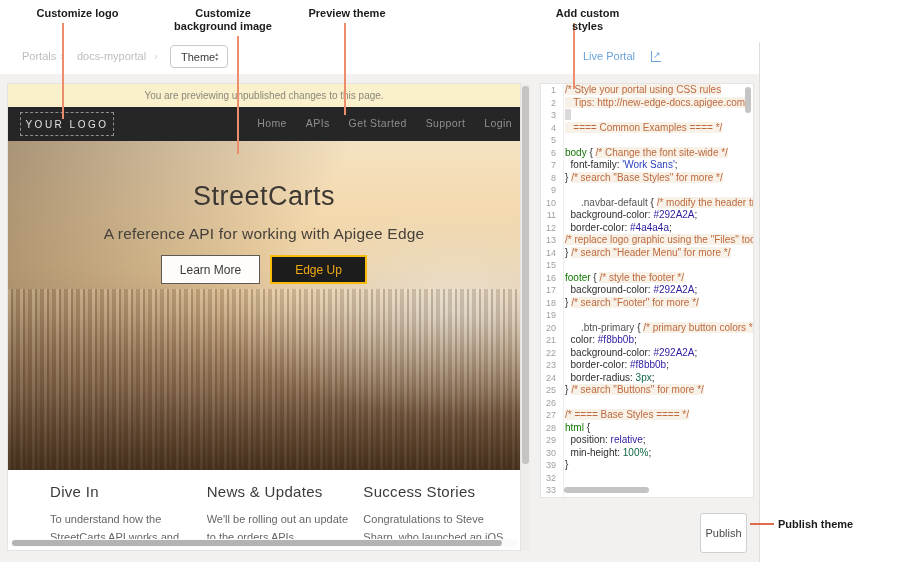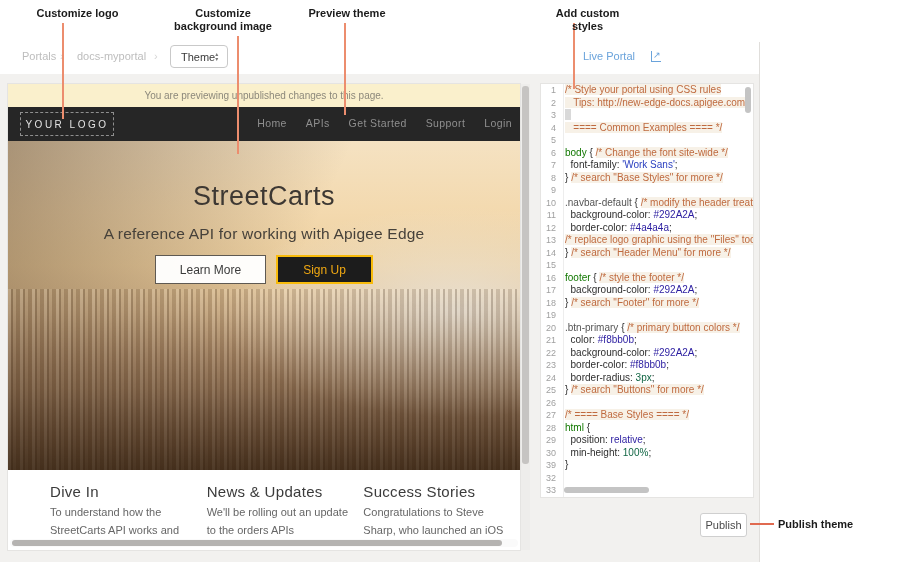--- a/index.html
+++ b/index.html
@@ -56,62 +56,62 @@
              background:
                linear-gradient(180deg, rgba(90,64,40,0) 0%, rgba(72,50,30,0.35) 55%, rgba(48,32,18,0.65) 100%),
                repeating-linear-gradient(90deg, rgba(255,246,230,0.22) 0 3px, rgba(58,40,24,0.28) 3px 5px, rgba(255,246,230,0.10) 5px 8px, rgba(80,56,34,0.22) 8px 12px);
              opacity:0.85; }
   .pv-title { position:absolute; left:0; top:40px; width:100%; text-align:center;
               font-size:27px; color:#3d3833; letter-spacing:0.5px; }
   .pv-sub { position:absolute; left:0; top:84px; width:100%; text-align:center;
             font-size:15.5px; color:#46413a; letter-spacing:0.2px; }
   .pv-btns { position:absolute; left:0; top:114px; width:100%; height:30px;
              display:flex; justify-content:center; gap:10px; }
-  .btn-learn { width:111px; height:29px; background:rgba(255,255,255,0.96);
+  .btn-learn { width:99px; height:29px; background:rgba(255,255,255,0.96);
                border:1px solid #5e5952; color:#3b3b3b; font-size:12px;
                display:flex; align-items:center; justify-content:center; cursor:pointer; }
   .btn-signup { width:97px; height:29px; background:#1c1c1c; border:2px solid #f8bb0b;
                 color:#f0a812; font-size:12px;
                 display:flex; align-items:center; justify-content:center; cursor:pointer; }
 
   .pv-cols { position:absolute; left:0; top:386px; width:100%; height:80px; background:#fff;
              display:flex; padding:13px 0 0 42px; overflow:hidden; }
   .pv-col { width:147px; margin-right:11px; }
-  .pv-col h3 { font-size:15px; font-weight:400; color:#3b3b3b; letter-spacing:0.3px; margin-bottom:4px; }
+  .pv-col h3 { font-size:15px; font-weight:400; color:#3b3b3b; letter-spacing:0.3px; margin-bottom:11px; }
   .pv-col p { font-size:11px; color:#666; line-height:17.5px; }
 
   .pv-hscroll { position:absolute; left:2px; bottom:3px; width:508px; height:8px;
                 background:#fafafa; border-radius:4px; }
   .pv-hscroll .thumb { position:absolute; left:2px; top:1px; width:490px; height:6px;
                        background:#b5b3b1; border-radius:3px; }
   .pv-vscroll { position:absolute; left:521px; top:84px; width:9px; height:466px; background:#eeedeb; }
   .pv-vscroll .thumb { position:absolute; left:1px; top:2px; width:7px; height:378px;
                        background:#c6c4c2; border-radius:3px; }
 
   
   .editor { position:absolute; left:541px; top:84px; width:212px; height:413px; background:#fff;
             box-shadow:0 0 0 1px rgba(0,0,0,0.05); overflow:hidden; }
   .cm-row { display:flex; height:12.5px; line-height:12.5px; white-space:pre; }
   .ln { width:19px; text-align:right; padding-right:4px; font-size:9px; color:#a0a0a0; flex:none; }
   .lc { padding-left:5px; font-size:10px; overflow:hidden; flex:1; }
   .gutter-line { position:absolute; left:22px; top:0; width:1px; height:100%; background:#ededed; }
   .tk-p { color:#2e2e2e; }
   .tk-c { color:#bf6a3f; background:#f7f1e7; }
   .tk-t { color:#117700; }
-  .tk-q { color:#555; }
+  .tk-q { color:#555;padding-left:16px; }
   .tk-a { color:#2a1ca0; }
   .tk-n { color:#116644; }
   .tk-s { color:#2a3fc0; }
   .tk-sel { background:#d9d9d9; }
   .ed-vscroll { position:absolute; right:2px; top:3px; width:6px; height:26px; background:#c4c4c4; border-radius:3px; }
   .ed-hscroll { position:absolute; left:23px; bottom:4px; width:85px; height:6px; background:#c4c4c4; border-radius:3px; }
 
   .published { position:absolute; left:541px; top:503px; width:212px; text-align:center;
                font-size:8.5px; letter-spacing:0.6px; color:#a3a3a3; }
-  .publish-btn { position:absolute; left:700px; top:513px; width:47px; height:24px;
+  .publish-btn { position:absolute; left:700px; top:513px; width:47px; height:40px;
                  background:#fff; border:1px solid #cfcfcf; border-radius:3px;
                  font-size:11px; color:#4a4a4a; display:flex; align-items:center; justify-content:center;
                  cursor:pointer; }
 </style>
 </head>
 <body>
 
 <div class="page">
 
   <div class="callout" style="left:30px; top:7px; width:95px;">Customize logo</div>
@@ -156,21 +156,21 @@
           <span class="pv-link">Support</span>
           <span class="pv-link">Login</span>
         </div>
     </div>
     <div class="pv-hero">
       <div class="pv-buildings"></div>
       <div class="pv-title">StreetCarts</div>
       <div class="pv-sub">A reference API for working with Apigee Edge</div>
       <div class="pv-btns">
         <div class="btn-learn">Learn More</div>
-        <div class="btn-signup">Sign Up</div>
+        <div class="btn-signup">Edge Up</div>
       </div>
     </div>
     <div class="pv-cols" id="pv-cols">
         <div class="pv-col">
           <h3>Dive In</h3>
           <p>To understand how the StreetCarts API works and</p>
         </div>
         <div class="pv-col">
           <h3>News &amp; Updates</h3>
           <p>We'll be rolling out an update to the orders APIs</p>

